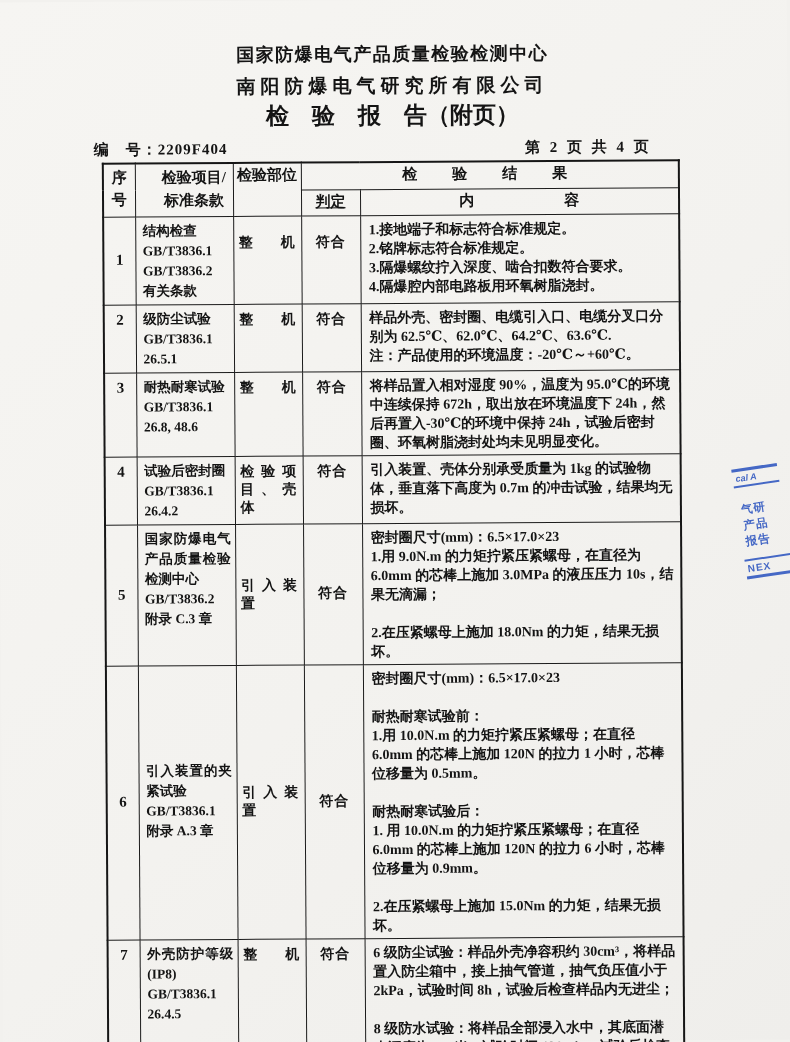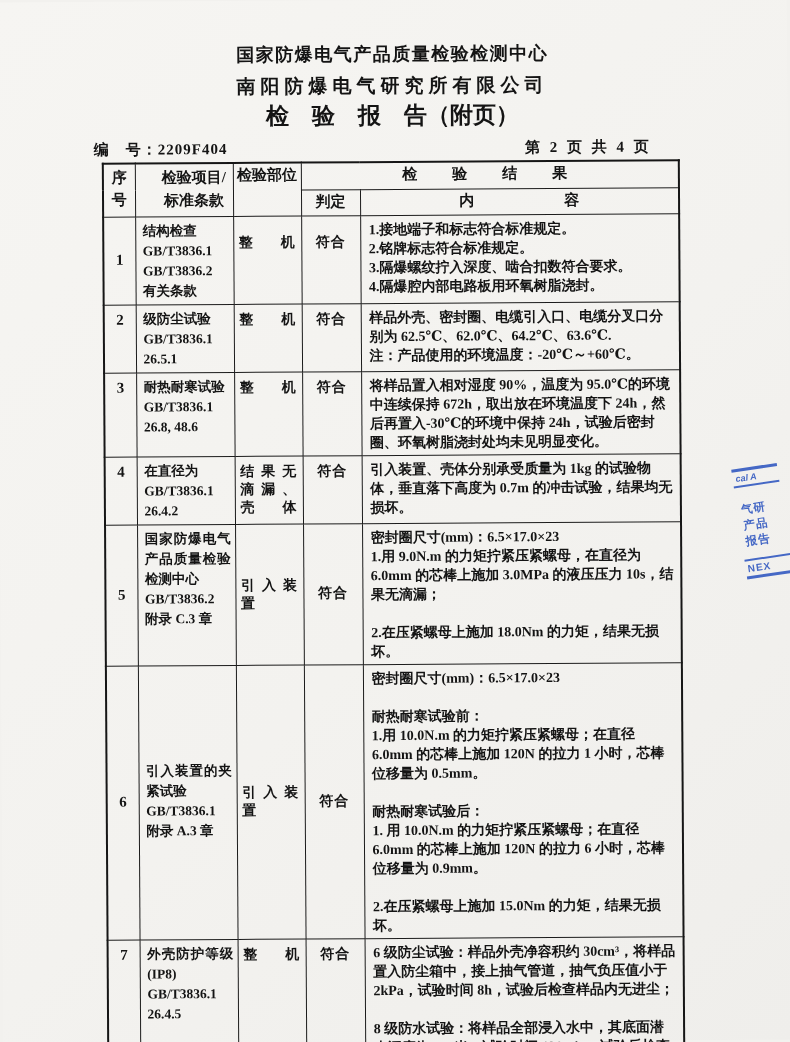--- a/index.html
+++ b/index.html
@@ -41,21 +41,21 @@
   table.report th, table.report td {
     border: 1.5px solid #1c1c1c;
     vertical-align: top;
     overflow: hidden;
   }
   th { font-size: 15px; font-weight: bold; padding: 2px 3px; white-space: pre-line; }
   .h-no { line-height: 22px; vertical-align: middle; }
   .h-item { text-align: center; padding-left: 23px; line-height: 23px; vertical-align: middle; }
   .h-part { vertical-align: top; padding-top: 2px; }
   .h-result { letter-spacing: 10px; vertical-align: middle; }
-  .h-judge { vertical-align: middle; }
+  .h-judge { vertical-align: middle; text-decoration: underline; }
   .h-content { vertical-align: middle; }
   td.cell-no { text-align: center; font-weight: bold; font-size: 15px; padding-top: 6px; }
   td.cell-item {
     font-weight: bold; font-size: 13.5px; line-height: 20px;
     padding: 4px 4px 3px 7px; white-space: pre-line;
     text-align: justify;
   }
   td.cell-part {
     font-weight: bold; font-size: 14px; text-align: center;
     padding: 6px 5px 0 5px; letter-spacing: 1px;
@@ -154,24 +154,24 @@
       <td class="cell-item">耐热耐寒试验
 GB/T3836.1
 26.8, 48.6</td>
       <td class="cell-part">整机</td>
       <td class="cell-judge">符合</td>
       <td class="cell-content">将样品置入相对湿度 90%，温度为 95.0℃的环境中连续保持 672h，取出放在环境温度下 24h，然后再置入-30℃的环境中保持 24h，试验后密封圈、环氧树脂浇封处均未见明显变化。</td>
     </tr>
 
     <tr class="r4">
       <td class="cell-no">4</td>
-      <td class="cell-item">在直径为
+      <td class="cell-item">试验后密封圈
 GB/T3836.1
 26.4.2</td>
-      <td class="cell-part">结果无滴漏、壳体</td>
+      <td class="cell-part">检验项目、壳体</td>
       <td class="cell-judge">符合</td>
       <td class="cell-content">引入装置、壳体分别承受质量为 1kg 的试验物体，垂直落下高度为 0.7m 的冲击试验，结果均无损坏。</td>
     </tr>
 
     <tr class="r5">
       <td class="cell-no vm">5</td>
       <td class="cell-item">国家防爆电气产品质量检验检测中心
 GB/T3836.2
 附录 C.3 章</td>
       <td class="cell-part vm">引入装置</td>

